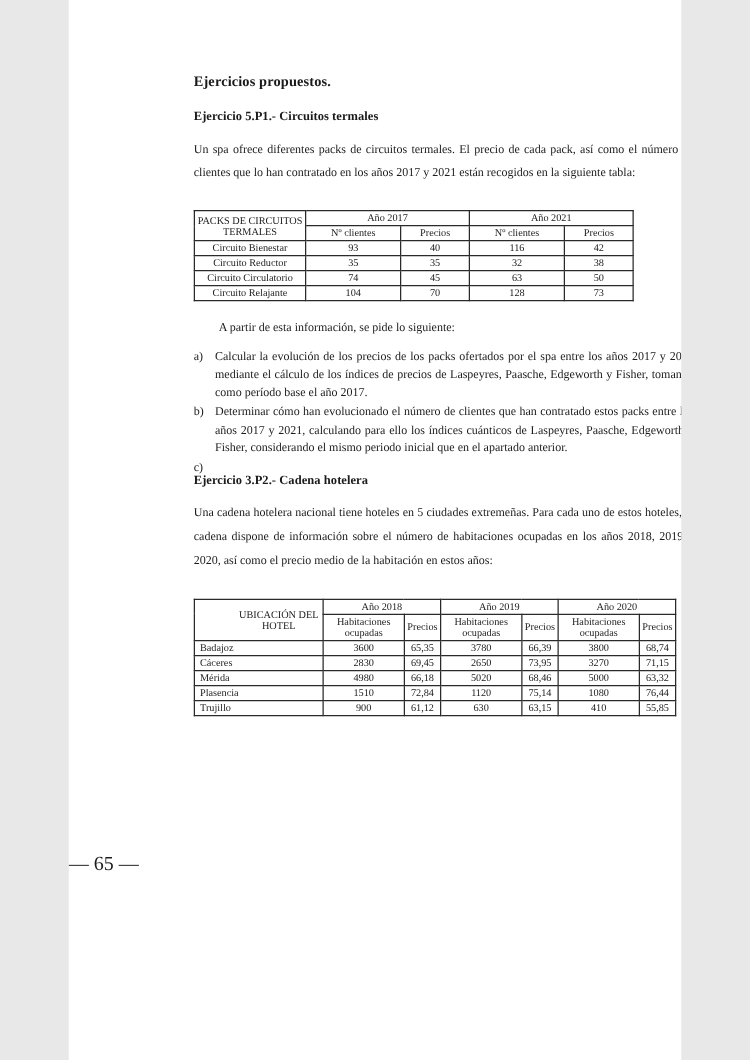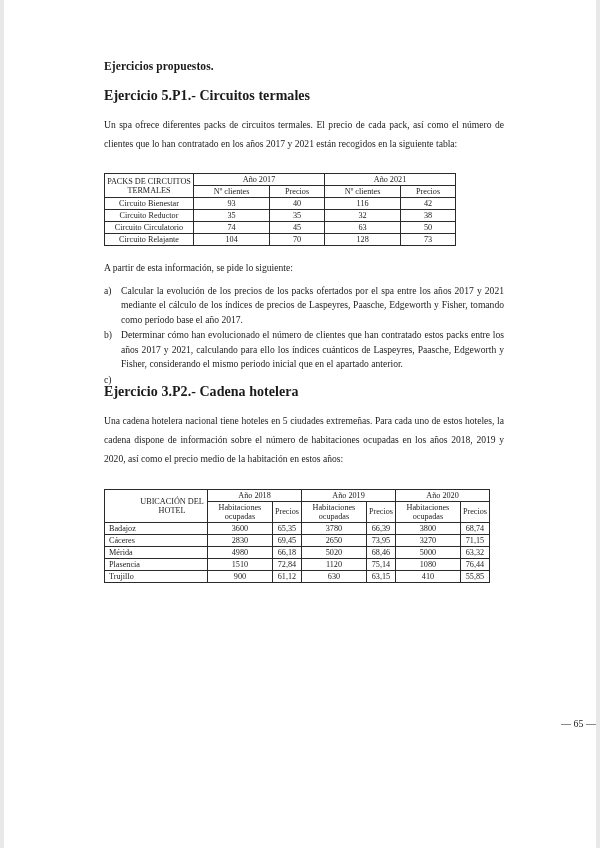--- a/index.html
+++ b/index.html
@@ -5,55 +5,56 @@
   html, body {
     margin: 0;
     padding: 0;
     background: #e8e8e8;
   }
   body {
     font-family: "Liberation Serif", serif;
   }
   .page {
     position: relative;
-    width: 592px;
+    width: 490px;
     height: 848px;
     background: #ffffff;
     margin: 0 auto;
     overflow: hidden;
   }
   .content {
     position: absolute;
     left: 100px;
     top: 60px;
     width: 400px;
   }
   .h-title {
     font-weight: bold;
     font-size: 11.5px;
     color: #1a1a1a;
     margin: 0 0 16px 0;
     letter-spacing: 0.1px;
   }
   .h-sub {
     font-weight: bold;
-    font-size: 14px;
+    font-size: 10px;
     color: #1a1a1a;
     margin: 0 0 11px 0;
     letter-spacing: 0.05px;
   }
   .para {
     font-size: 9.6px;
     color: #1c1c1c;
     line-height: 2.0;
     text-align: justify;
     margin: 0 0 10px 0;
   }
   .para-tight {
     margin-bottom: 6px;
+    margin-left: 20px;
   }
   .list {
     margin: 0 0 12px 0;
     padding: 0;
     list-style: none;
   }
   .list li {
     font-size: 9.6px;
     color: #1c1c1c;
     line-height: 1.52;
@@ -92,23 +93,23 @@
   .t2 .hdr-left { width: 66px; padding-left: 34px; }
   .t2 td { padding: 1px 1px; }
   .cell-left {
     text-align: left !important;
     padding-left: 4px !important;
   }
   .pagenum {
     position: absolute;
     left: 0;
     right: 0;
-    top: 718px;
-    text-align: right;
-    font-size: 10px;
+    top: 683px;
+    text-align: left;
+    font-size: 16px;
     color: #1c1c1c;
   }
 </style>
 </head>
 <body>
 
 <div class="page">
   <div class="content">
 
     <h1 class="h-title">Ejercicios propuestos.</h1>

